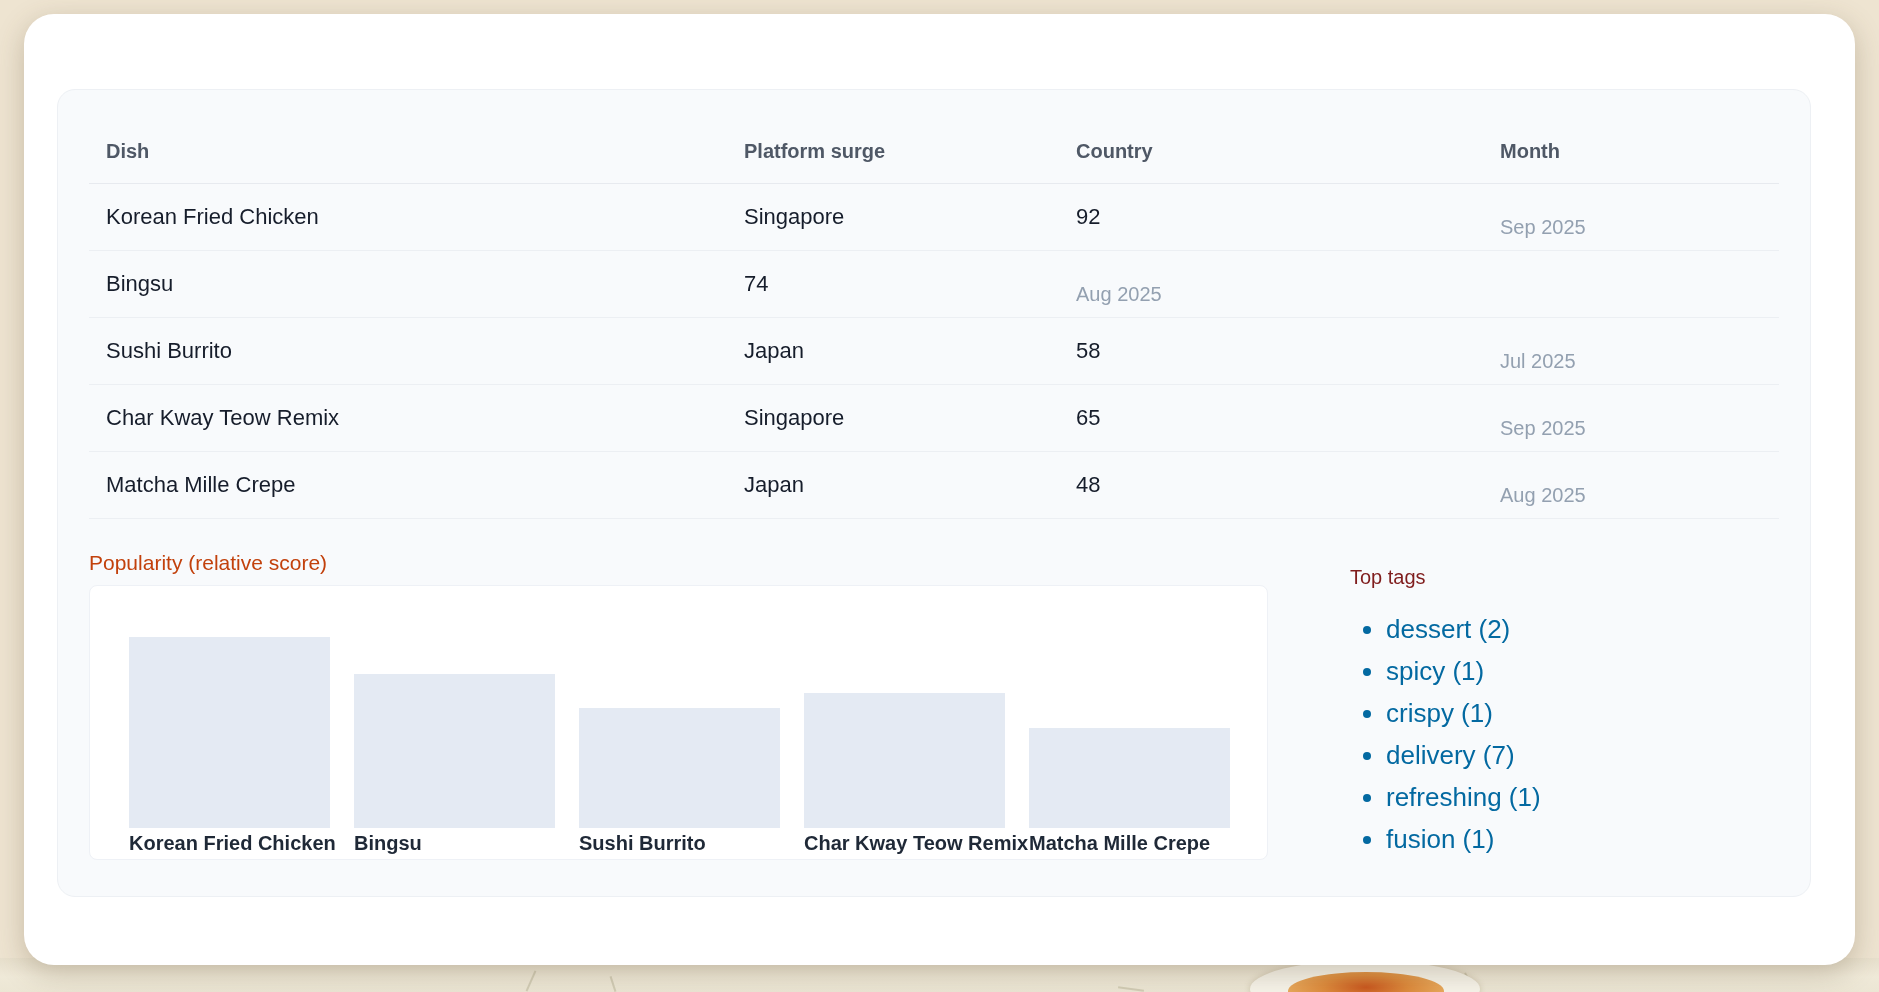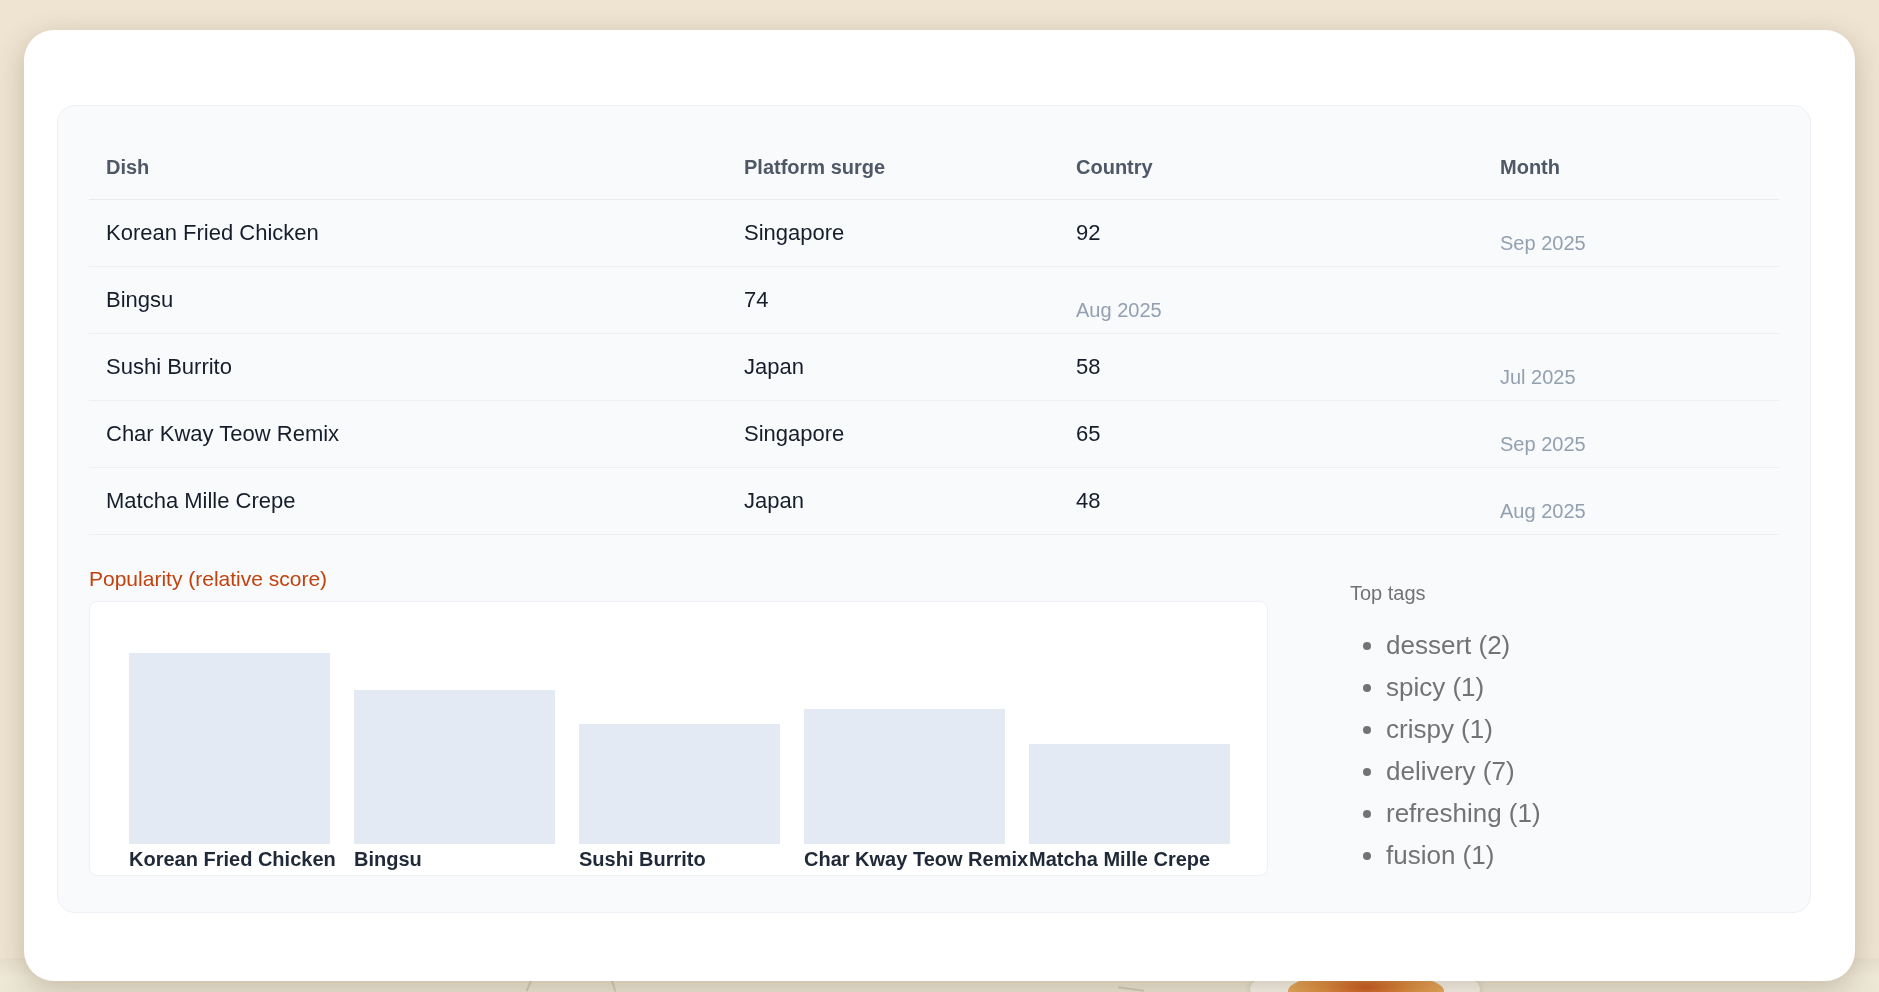--- a/index.html
+++ b/index.html
@@ -30,21 +30,21 @@
   }
   .stroke { position:absolute; background:rgba(140,135,100,.28); }
   .s1 { left:530px; bottom:0; width:2px; height:22px; transform:rotate(24deg); }
   .s2 { left:612px; bottom:0; width:2px; height:16px; transform:rotate(-18deg); }
   .s3 { left:1118px; bottom:2px; width:26px; height:2px; transform:rotate(8deg); }
   .s4 { left:1330px; bottom:4px; width:2px; height:14px; transform:rotate(12deg); }
   .s5 { left:1468px; bottom:2px; width:2px; height:18px; transform:rotate(-26deg); }
 
   
   .window {
-    position:absolute; left:24px; top:30px; width:1831px; height:951px;
+    position:absolute; left:24px; top:14px; width:1831px; height:951px;
     background:#ffffff; border-radius:30px;
     box-shadow:0 8px 28px rgba(95,75,45,.28);
   }
 
   
   .card {
     position:absolute; left:33px; top:75px; width:1754px; height:808px;
     background:#f8fafc; border:1px solid #edf0f4; border-radius:18px;
     padding:30px 31px 0 31px;
   }
@@ -75,22 +75,22 @@
     position:relative;
   }
   .bar-slot { width:201px; position:relative; display:flex; flex-direction:column; justify-content:flex-end; }
   .bar { width:100%; }
   .bar-label {
     position:absolute; top:100%; left:0; margin-top:4px;
     font-size:20px; font-weight:600; color:#1f2937; white-space:nowrap;
   }
 
   .tags-section { margin-left:82px; }
-  .tags-title { margin-top:47px; font-size:20px; color:#737373; height:26px; }
-  .tags-list { margin-top:16px; list-style:disc; padding-left:36px; color:#737373; }
+  .tags-title { margin-top:47px; font-size:20px; color:#7f1d1d; height:26px; }
+  .tags-list { margin-top:16px; list-style:disc; padding-left:36px; color:#0369a1; }
   .tags-list li { font-size:26px; line-height:42px; }
 </style>
 </head>
 <body>
 
 <div class="backdrop-bottom">
   <div class="stroke s1"></div>
   <div class="stroke s2"></div>
   <div class="stroke s3"></div>
   <div class="stroke s4"></div>

